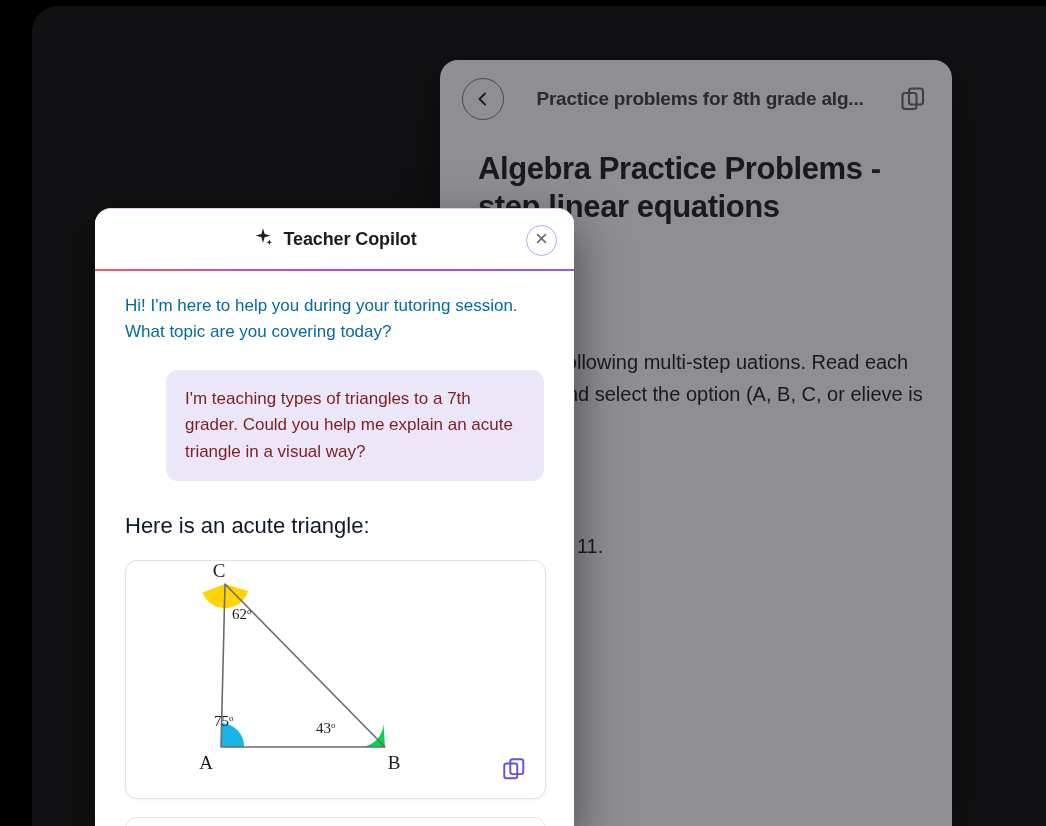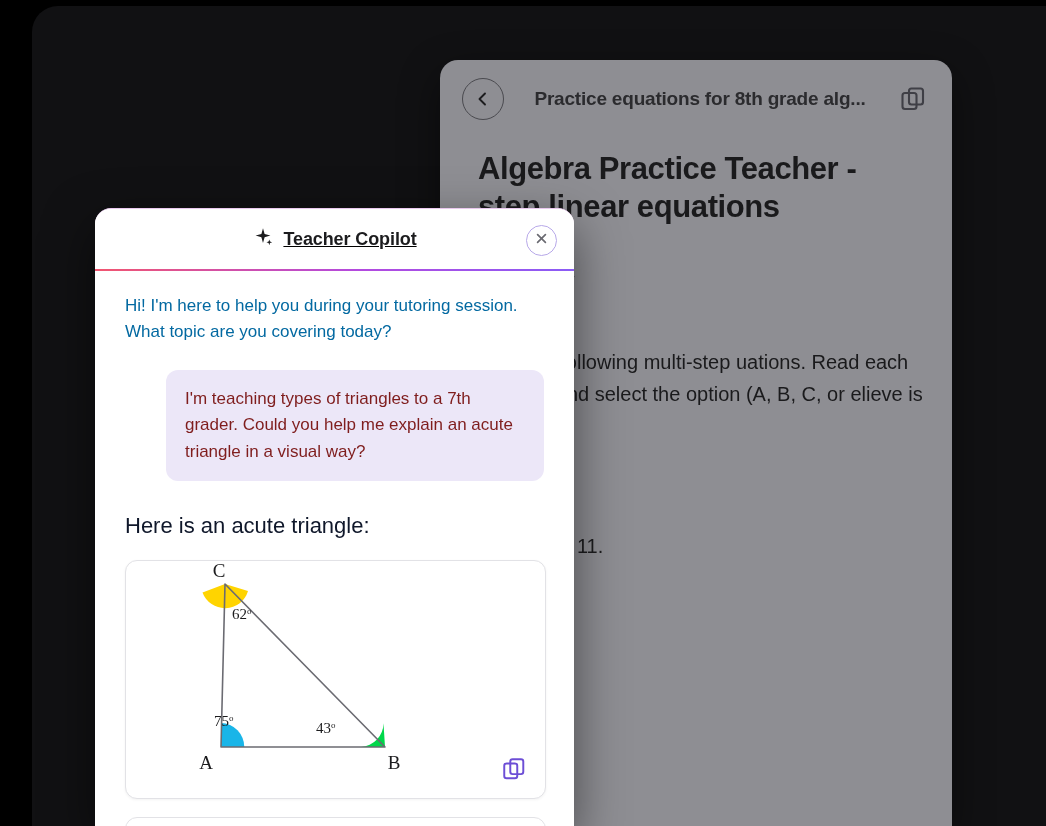--- a/index.html
+++ b/index.html
@@ -128,21 +128,20 @@
   }
   .copilot-header {
     position: relative;
     height: 62px;
     display: flex;
     align-items: center;
     justify-content: center;
     background: #fff;
     border-bottom: 2.5px solid;
     border-image: linear-gradient(90deg, #f2566f 0%, #b34adf 55%, #8b5cf6 100%) 1;
-    text-decoration: underline;
   }
   .copilot-title-wrap {
     display: flex;
     align-items: center;
     gap: 9px;
   }
   .sparkle-icon { display:block; }
   .copilot-title {
     font-size: 18px;
     font-weight: 600;
@@ -222,31 +221,31 @@
 
   <div class="doc-panel">
     <div class="doc-header">
       <div class="back-btn">
         <span>
           <svg width="16" height="16" viewBox="0 0 16 16">
             <path d="M10 2.5 L4.5 8 L10 13.5" fill="none" stroke="#1c1c1e" stroke-width="1.9" stroke-linecap="round" stroke-linejoin="round"></path>
           </svg>
         </span>
       </div>
-      <div class="doc-title">Practice equations for 8th grade alg...</div>
+      <div class="doc-title">Practice problems for 8th grade alg...</div>
       <div class="copy-icon-doc">
         <svg width="28" height="28" viewBox="0 0 28 28">
           <rect x="3.5" y="8" width="14" height="16" rx="2.5" fill="none" stroke="#3f3f46" stroke-width="2.1"></rect>
           <rect x="10" y="3.5" width="14" height="16" rx="2.5" fill="none" stroke="#3f3f46" stroke-width="2.1"></rect>
         </svg>
       </div>
     </div>
 
     <div class="doc-body">
-      <h1 class="doc-h1">Algebra Practice Teacher - step linear equations</h1>
+      <h1 class="doc-h1">Algebra Practice Problems - step linear equations</h1>
       <h2 class="doc-h2">Overview</h2>
       <div class="doc-sub">ons</div>
       <p class="doc-p">ch of the following multi-step uations. Read each problem and select the option (A, B, C, or elieve is correct.</p>
       <div class="doc-q-title">1</div>
       <div class="doc-q">x: 2x + 3 = 11.</div>
       <p class="doc-choice">4</p>
       <p class="doc-choice">3</p>
       <p class="doc-choice">2</p>
       <p class="doc-choice">5</p>
     </div>

